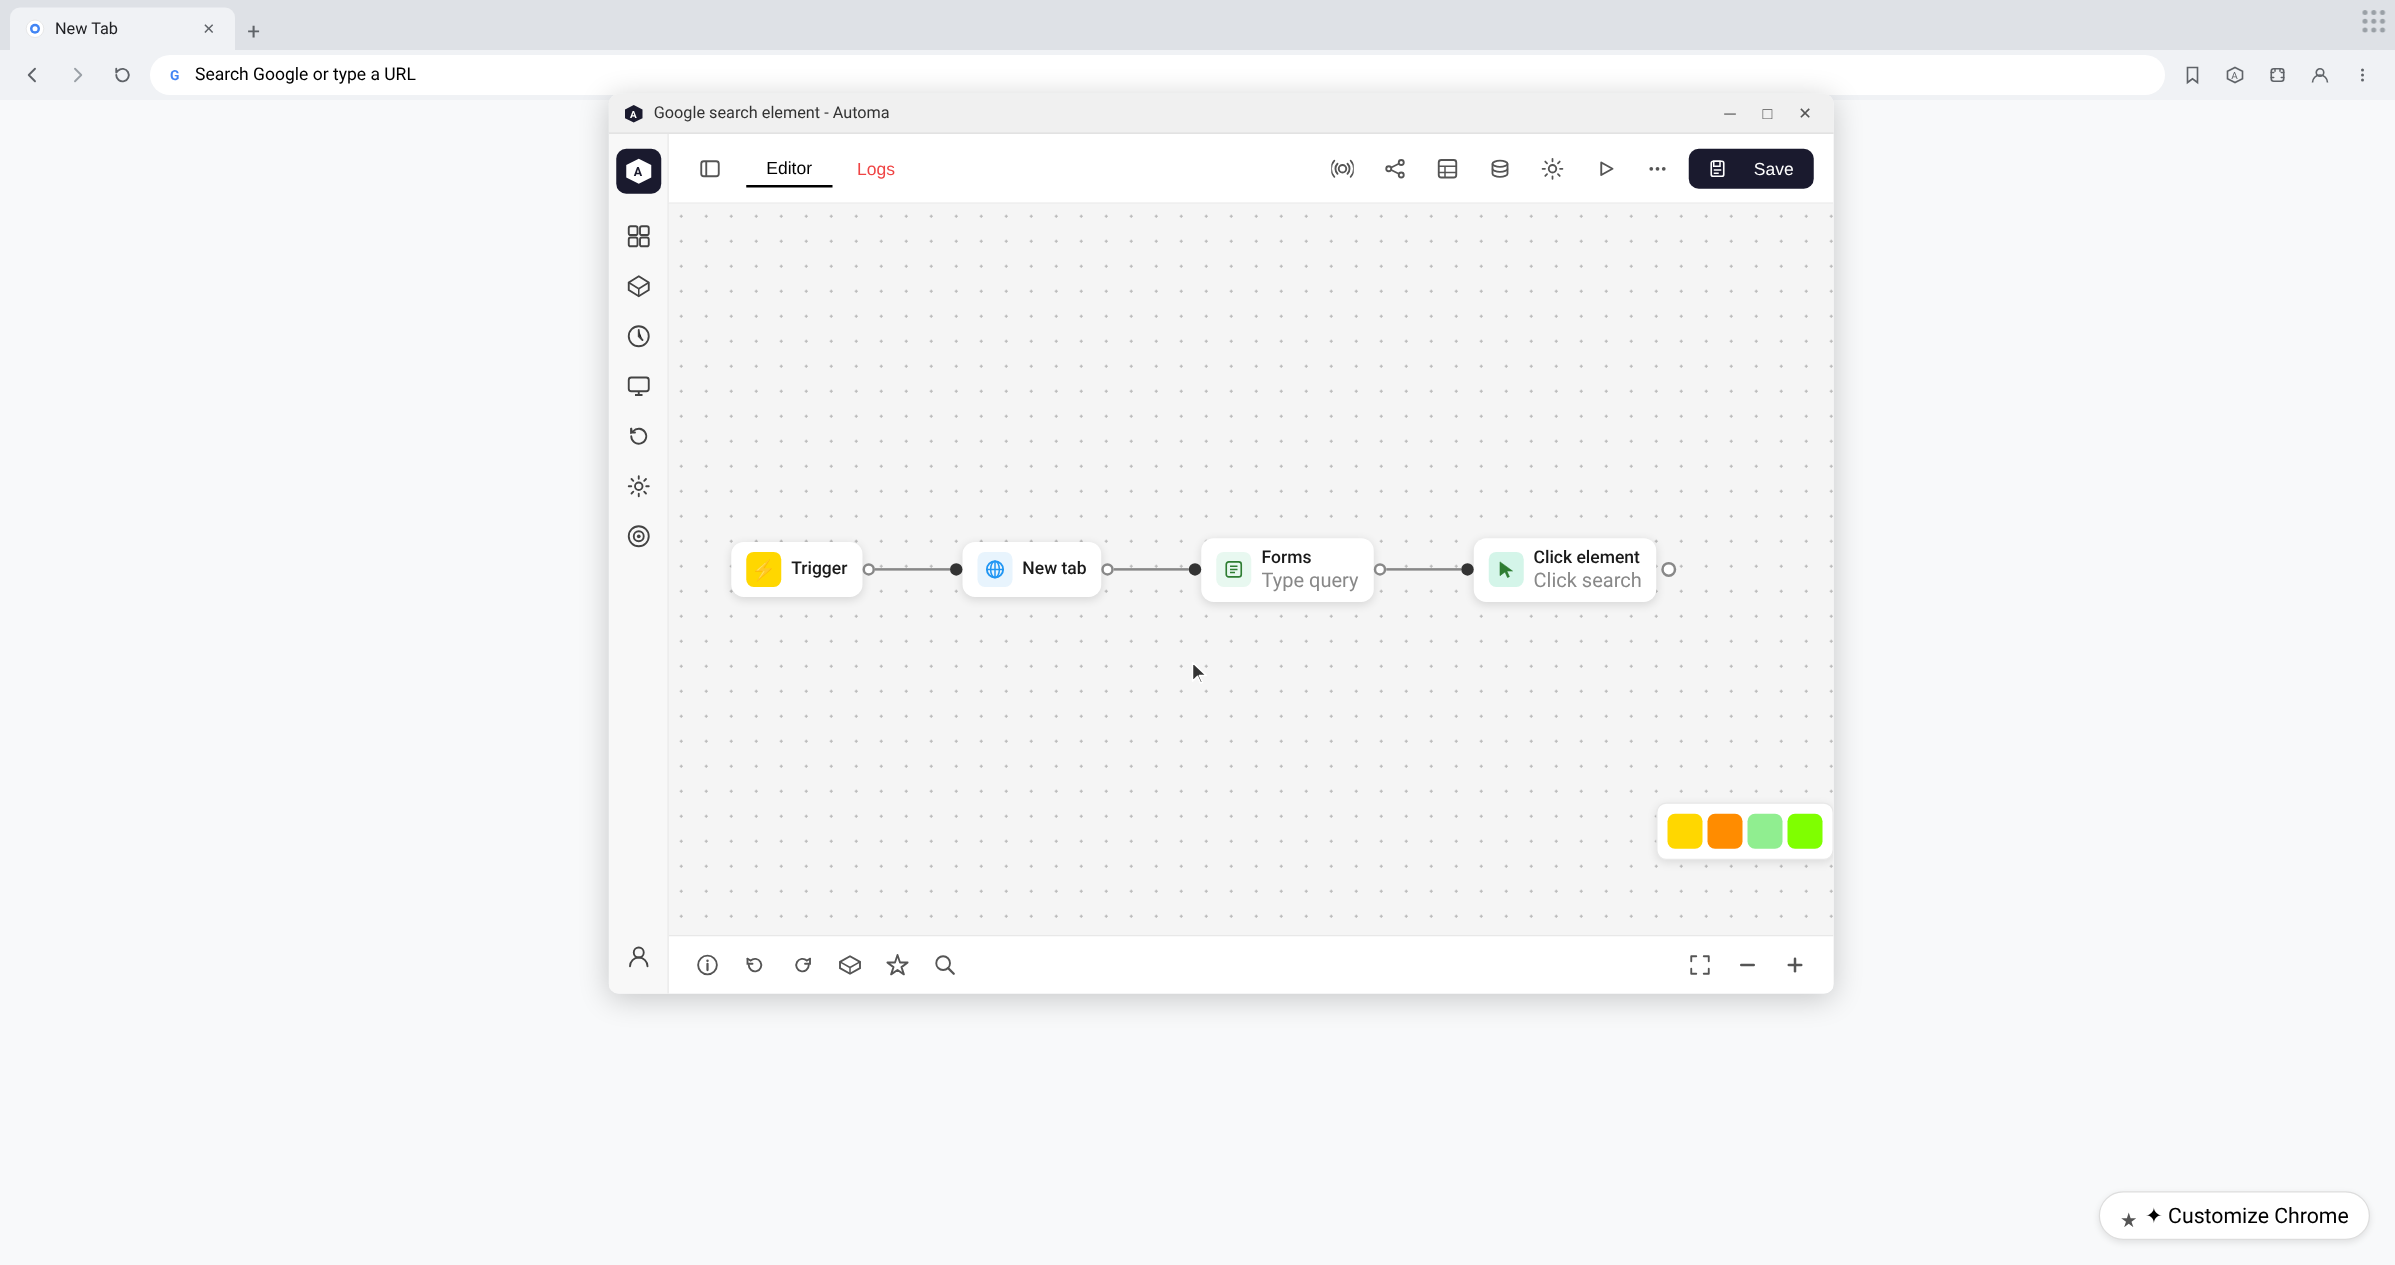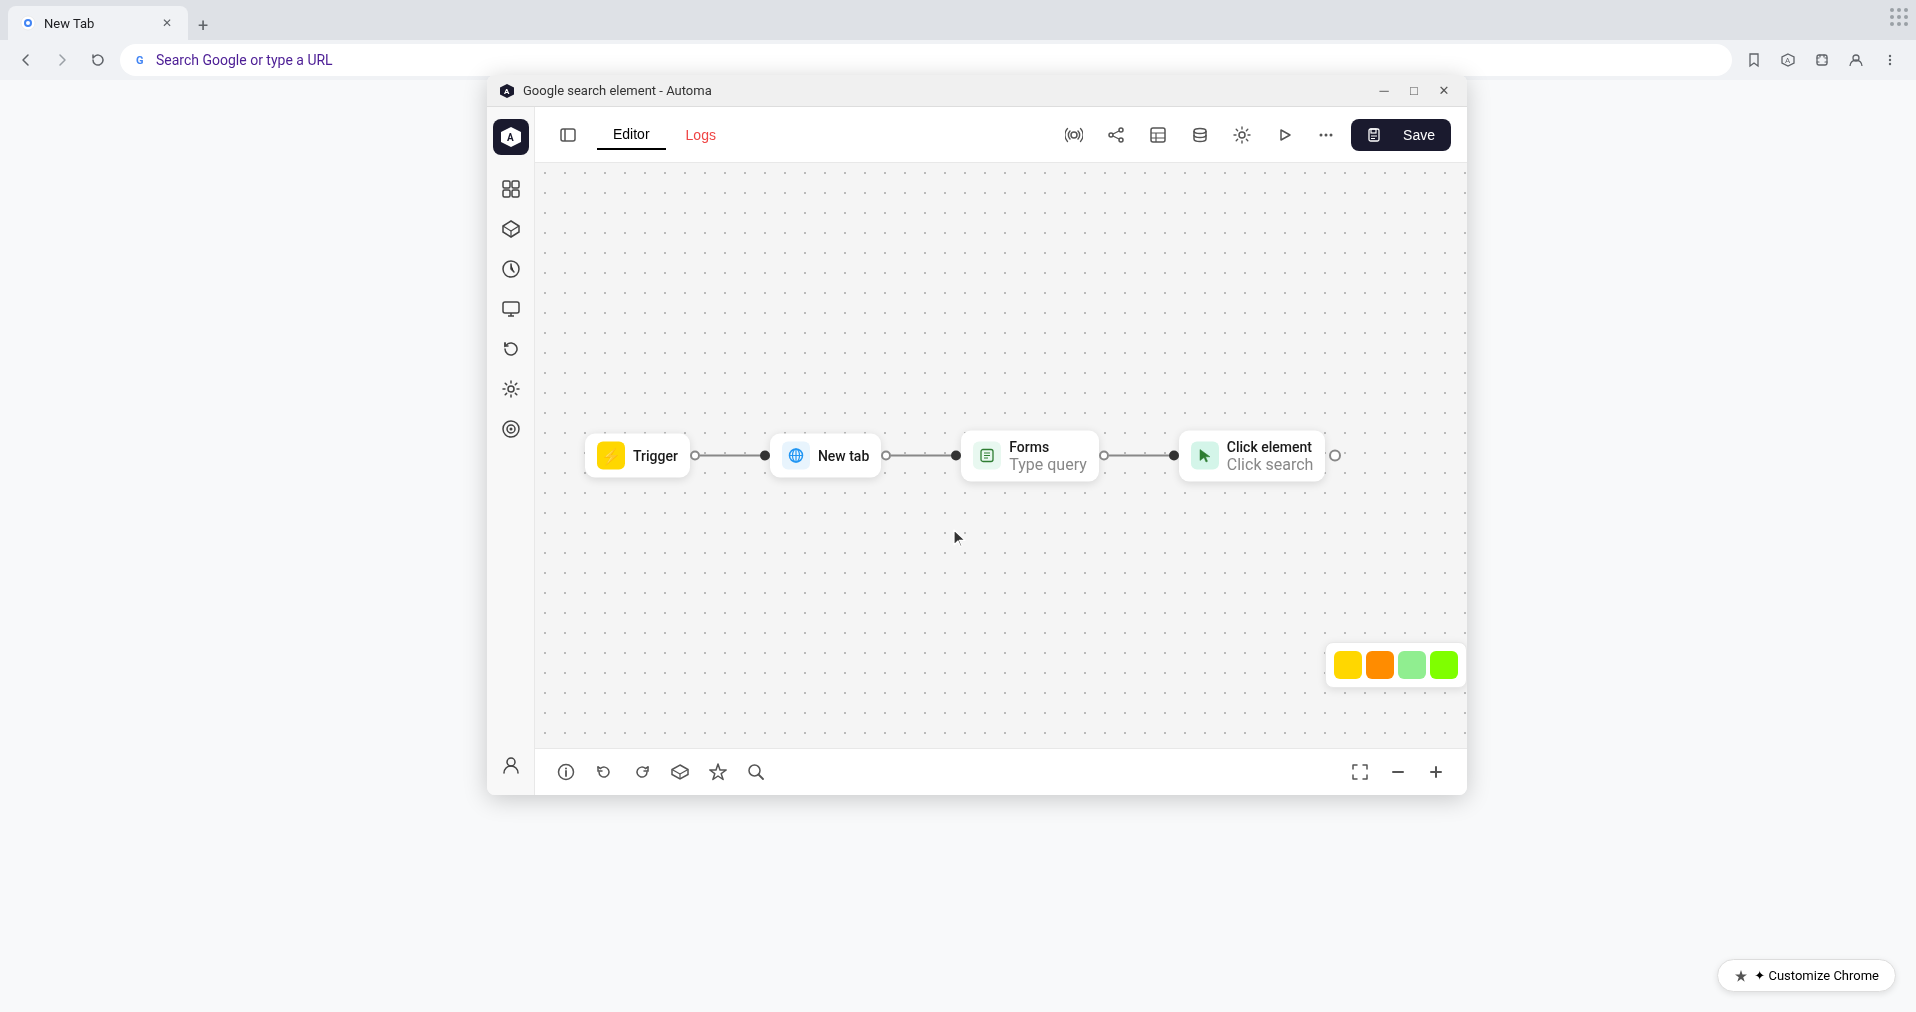--- a/index.html
+++ b/index.html
@@ -483,21 +483,21 @@
 
     
     .customize-chrome {
       position: fixed;
       bottom: 20px;
       right: 20px;
       background: white;
       border: 1px solid #ddd;
       border-radius: 20px;
       padding: 8px 16px;
-      font-size: 13px;
+      font-size: 17px;
       cursor: pointer;
       display: flex;
       align-items: flex-end;
       gap: 6px;
       box-shadow: 0 2px 6px rgba(0,0,0,0.1);
     }
 
     
     .dots-grid {
       position: absolute;
@@ -542,21 +542,21 @@
         <path d="M2 7a5 5 0 1 0 1.5-3.5L2 5V2" stroke="#5f6368" stroke-width="1.5" stroke-linecap="round" stroke-linejoin="round"></path>
       </svg>
     </button>
 
     <div class="address-bar">
 
       <svg width="16" height="16" viewBox="0 0 16 16">
         <circle cx="8" cy="8" r="7" fill="#fff"></circle>
         <text x="4" y="12" font-size="11" fill="#4285f4" font-weight="700">G</text>
       </svg>
-      <span style="color:#4c1d95; font-size:14px;">Search Google or type a URL</span>
+      <span style="color:#000000; font-size:14px;">Search Google or type a URL</span>
     </div>
 
     <div class="address-bar-icons">
       <div class="browser-action-btn">
         <svg width="16" height="16" viewBox="0 0 16 16">
           <path d="M4 2h8v12l-4-3-4 3V2z" stroke="#5f6368" stroke-width="1.3" fill="none"></path>
         </svg>
       </div>
       <div class="browser-action-btn">
         <svg width="16" height="16" viewBox="0 0 16 16">

